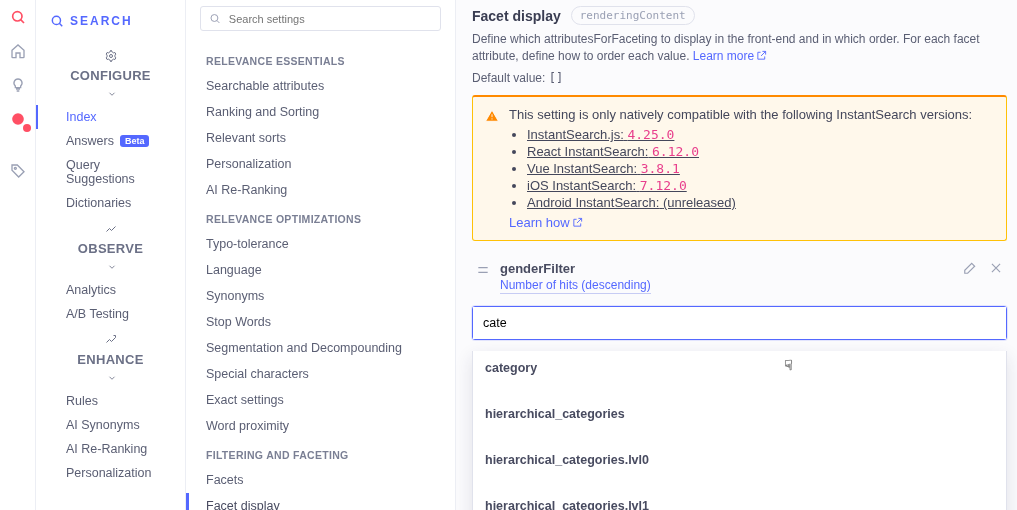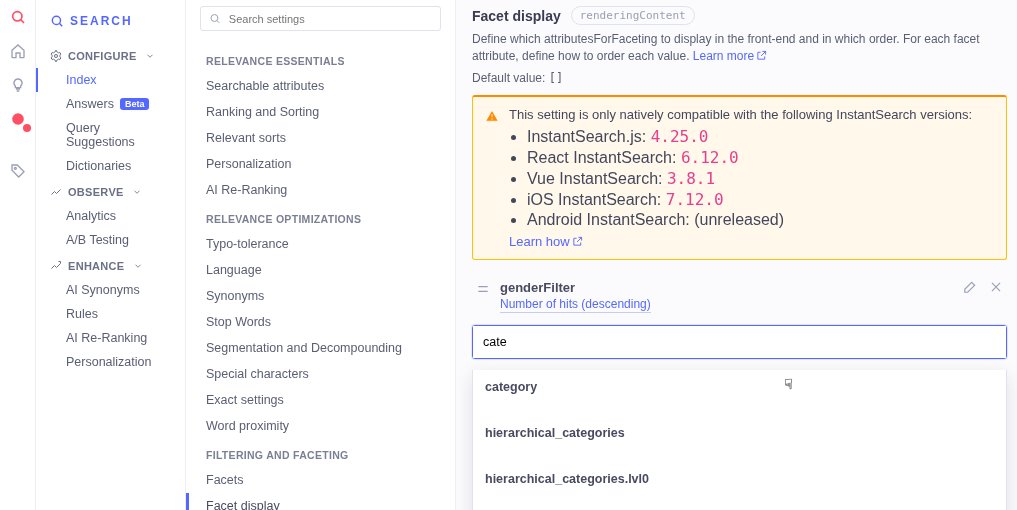--- a/index.html
+++ b/index.html
@@ -6,21 +6,21 @@
   body { font-family: -apple-system, BlinkMacSystemFont, "Segoe UI", Helvetica, Arial, sans-serif; font-size: 13px; color: #44475b; background: #f6f7fa; }
   .app { display: flex; width: 1017px; height: 510px; overflow: hidden; background: #0ea5e9;}
   
   .rail { width: 36px; background: #fff; border-right: 1px solid #eceef4; display: flex; flex-direction: column; align-items: center; padding-top: 8px; gap: 16px; }
   .rail .ico { width: 18px; height: 18px; display:flex; align-items:center; justify-content:center; color:#9aa0b4; position:relative; }
   .rail .ico.active { color:#ff4f64; }
   .rail .dot { position:absolute; bottom:-4px; right:-4px; width:8px;height:8px;border-radius:50%;background:#ff4f64; }
   
   .sidebar { width: 150px; background: #fff; border-right: 1px solid #eceef4; padding: 10px 0; font-size: 12.5px; color:#5a5e73; overflow:hidden;}
   .sidebar .brand { display:flex; align-items:center; gap:6px; padding: 4px 14px 14px; color:#5468ff; font-weight:700; letter-spacing:2px; font-size:12px;}
-  .sidebar .section-head { display:flex; align-items:center; gap:6px; padding: 8px 14px 6px; color:#6b7086; font-weight:600; text-transform:uppercase; font-size:11px; letter-spacing:.3px;}
+  .sidebar .section-head { display:flex; align-items:center; gap:6px; padding: 8px 14px 6px; color:#6b7086; font-weight:600; text-transform:uppercase; font-size:13px; letter-spacing:.3px;flex-direction:column;}
   .sidebar .section-head svg{flex-shrink:0;}
   .sidebar .chev { margin-left:2px; }
   .sidebar .item { padding: 5px 14px 5px 28px; cursor:pointer; color:#5a5e73; display:flex; align-items:center; gap:6px; border-left:2px solid transparent;}
   .sidebar .item.active { color:#5468ff; border-left-color:#5468ff; font-weight:400;}
   .badge { display:inline-block; background:#5468ff; color:#fff; font-size:9px; padding:1px 5px; border-radius:3px; font-weight:600;}
   
   .settings-col { width: 270px; background:#fff; border-right:1px solid #eceef4; padding: 6px 0 0; overflow:hidden; font-size:12.5px;}
   .search-box { margin: 0 14px 14px; border:1px solid #e0e2ec; border-radius:3px; display:flex; align-items:center; padding:5px 8px; color:#9aa0b4; gap:8px;}
   .search-box input{ border:none; outline:none; font-size:11px; color:#44475b; width:100%;}
   .settings-col .group-head { padding: 10px 20px 6px; font-size:10.5px; font-weight:700; color:#7a7f94; letter-spacing:.3px;}
@@ -31,21 +31,21 @@
   .head-row{ display:flex; align-items:center; gap:10px; padding-bottom:4px;}
   .head-title{ font-weight:600; font-size:14px; color:#3a3d52;}
   .pill{ font-family: ui-monospace, Menlo, monospace; font-size:11px; color:#9aa0b4; border:1px solid #e0e2ec; border-radius:12px; padding:2px 8px;}
   .desc{ font-size:12px; color:#5a5e73; line-height:1.45; padding:2px 0;}
   .link{ color:#5468ff; cursor:pointer;}
   .ext-icon{ display:inline-block; margin-left:2px; vertical-align:-1px;}
   .mono{ font-family: ui-monospace, Menlo, monospace;}
   .warn-box{ border:1px solid #ffc107; background:#fff8eb; border-radius:3px; padding:10px 14px 10px 12px; margin-top:6px; border-top:2px solid #ff8a00; display:flex; gap:10px;}
   .warn-icon{ color:#ff8a00; flex-shrink:0; margin-top:2px;}
   .warn-box ul{ list-style: disc; padding-left:18px; margin:4px 0;}
-  .warn-box li{ padding:1px 0; font-size:16px;}
+  .warn-box li{ padding:1px 0; font-size:13px;text-decoration:underline;}
   .ver{ color:#e83e8c; font-family: ui-monospace, Menlo, monospace;}
   .facet-card{ margin-top:14px;}
   .facet-row{ display:flex; align-items:flex-start; gap:10px; padding:6px 4px;}
   .drag-icon{ color:#9aa0b4; margin-top:2px; cursor:grab;}
   .facet-name{ font-weight:600; font-size:13px; color:#484b60;}
   .facet-sub{ color:#5468ff; font-size:12px; border-bottom:1px solid #c7ccf4; display:inline-block; margin-top:2px; padding-bottom:1px;}
   .facet-actions{ margin-left:auto; display:flex; gap:12px; color:#9aa0b4;}
   .facet-actions span{cursor:pointer;}
   .combo{ border:1px solid #5468ff; border-radius:3px; background:#fff; margin-top:6px; box-shadow:0 0 0 1px rgba(84,104,255,.15);}
   .combo input{ border:none; outline:none; width:100%; padding:9px 10px; font-size:12.5px;}
@@ -142,24 +142,24 @@
     <div class="section-head">
       <svg width="12" height="12" viewBox="0 0 24 24" fill="none" stroke="currentColor" stroke-width="2">
           <path d="M3 17 9 11l4 4 8-8M17 3h4v4"></path>
         </svg>
       <span>ENHANCE</span>
       <svg class="chev" width="10" height="10" viewBox="0 0 24 24" fill="none" stroke="currentColor" stroke-width="2">
           <path d="m6 9 6 6 6-6"></path>
         </svg>
     </div>
     <div class="item">
+        <span>Rules</span>
+      </div>
+    <div class="item">
         <span>AI Synonyms</span>
-      </div>
-    <div class="item">
-        <span>Rules</span>
       </div>
     <div class="item">
         <span>AI Re-Ranking</span>
       </div>
     <div class="item">
         <span>Personalization</span>
       </div>
   </div>
 
   <div class="settings-col">

